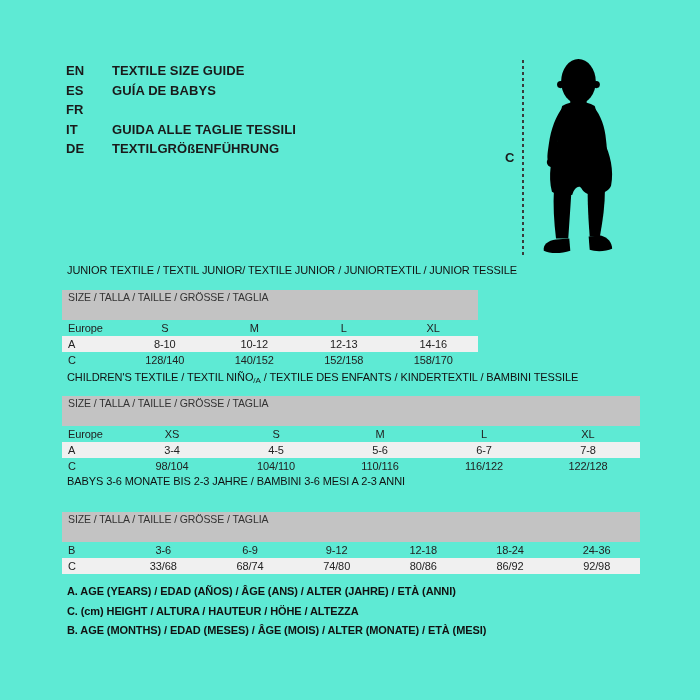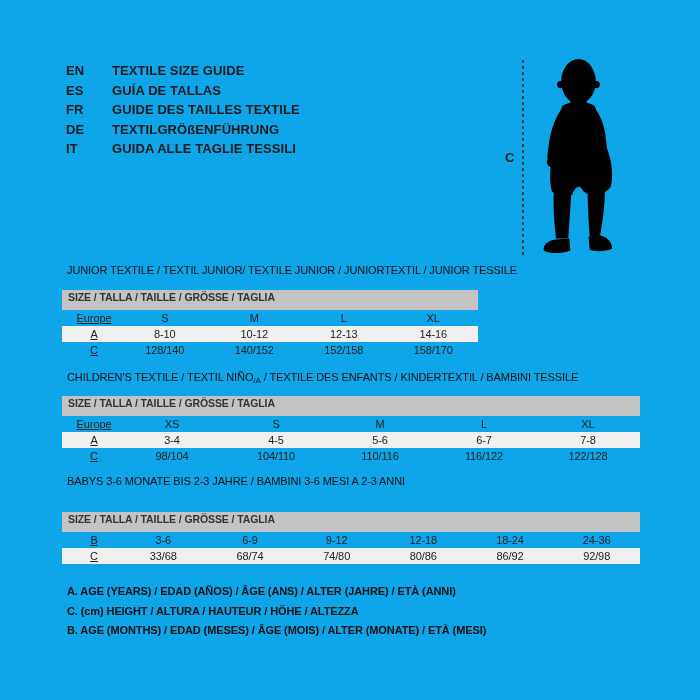--- a/index.html
+++ b/index.html
@@ -1,16 +1,16 @@
 <!DOCTYPE html>
 <html><head>
 <meta charset="utf-8">
 <style>
   html,body{margin:0;padding:0;background:#fff;}
-  .canvas{position:relative;width:700px;height:700px;background:#0ea5e9;overflow:hidden;
+  .canvas{position:relative;width:700px;height:700px;background:#5eead4;overflow:hidden;
           font-family:"Liberation Sans",sans-serif;color:#1a1a1a;}
 
   
   .lang-block{position:absolute;left:66px;top:61px;}
   .lang-row{display:flex;height:19.5px;align-items:center;font-size:13px;font-weight:bold;letter-spacing:.1px;}
   .lang-code{width:46px;}
 
   
   .figure{position:absolute;left:500px;top:56px;width:140px;height:206px;}
   .height-line{position:absolute;left:22px;top:4px;width:2px;height:198px;
@@ -23,57 +23,56 @@
   #title1{left:67px;top:264px;}
   #title2{left:67px;top:371px;}
   #title3{left:67px;top:474px;line-height:14.5px;}
   .subsz{font-size:8px;position:relative;top:2px;}
 
   
   .size-table{position:absolute;}
   #table1{left:62px;top:290px;width:416px;}
   #table2{left:62px;top:396px;width:578px;}
   #table3{left:62px;top:512px;width:578px;}
-  .bar{height:20px;background:#c3c3c3;font-size:10.5px;font-weight:700;color:#333;
+  .bar{height:30px;background:#c3c3c3;font-size:10.5px;font-weight:400;color:#333;
        line-height:14px;padding-left:6px;letter-spacing:-.1px;}
   .size-table table{width:100%;border-collapse:collapse;table-layout:fixed;}
   .size-table td{height:16px;font-size:11px;padding:0;text-align:center;color:#222;letter-spacing:-.1px;}
-  .size-table td.rowlabel{text-align:center;padding-left:6px;text-decoration:underline;}
+  .size-table td.rowlabel{text-align:left;padding-left:6px;}
   .size-table tr:nth-child(2){background:#f0f0f0;}
   .c0{width:58px;}
 
   
   .footnotes{position:absolute;left:67px;top:582px;font-size:11px;font-weight:bold;
              line-height:19.5px;letter-spacing:-.1px;color:#111;}
 </style>
 </head>
 <body>
 
 <div class="canvas">
 
   <div class="lang-block">
     <div class="lang-row">
       <span class="lang-code">EN</span>
       <span>TEXTILE SIZE GUIDE</span>
     </div>
     <div class="lang-row">
       <span class="lang-code">ES</span>
-      <span>GUÍA DE TALLAS</span>
+      <span>GUÍA DE BABYS</span>
     </div>
     <div class="lang-row">
       <span class="lang-code">FR</span>
-      <span>GUIDE DES TAILLES TEXTILE</span>
+    </div>
+    <div class="lang-row">
+      <span class="lang-code">IT</span>
+      <span>GUIDA ALLE TAGLIE TESSILI</span>
     </div>
     <div class="lang-row">
       <span class="lang-code">DE</span>
       <span>TEXTILGRÖßENFÜHRUNG</span>
-    </div>
-    <div class="lang-row">
-      <span class="lang-code">IT</span>
-      <span>GUIDA ALLE TAGLIE TESSILI</span>
     </div>
   </div>
 
   <div class="figure">
     <span class="figure-label">C</span>
     <div class="height-line"></div>
     <svg viewBox="0 0 90 200" aria-hidden="true">
       <g fill="#000">
         <ellipse cx="43" cy="25" rx="17" ry="22"></ellipse>
         <circle cx="25.5" cy="28" r="3.5"></circle>

